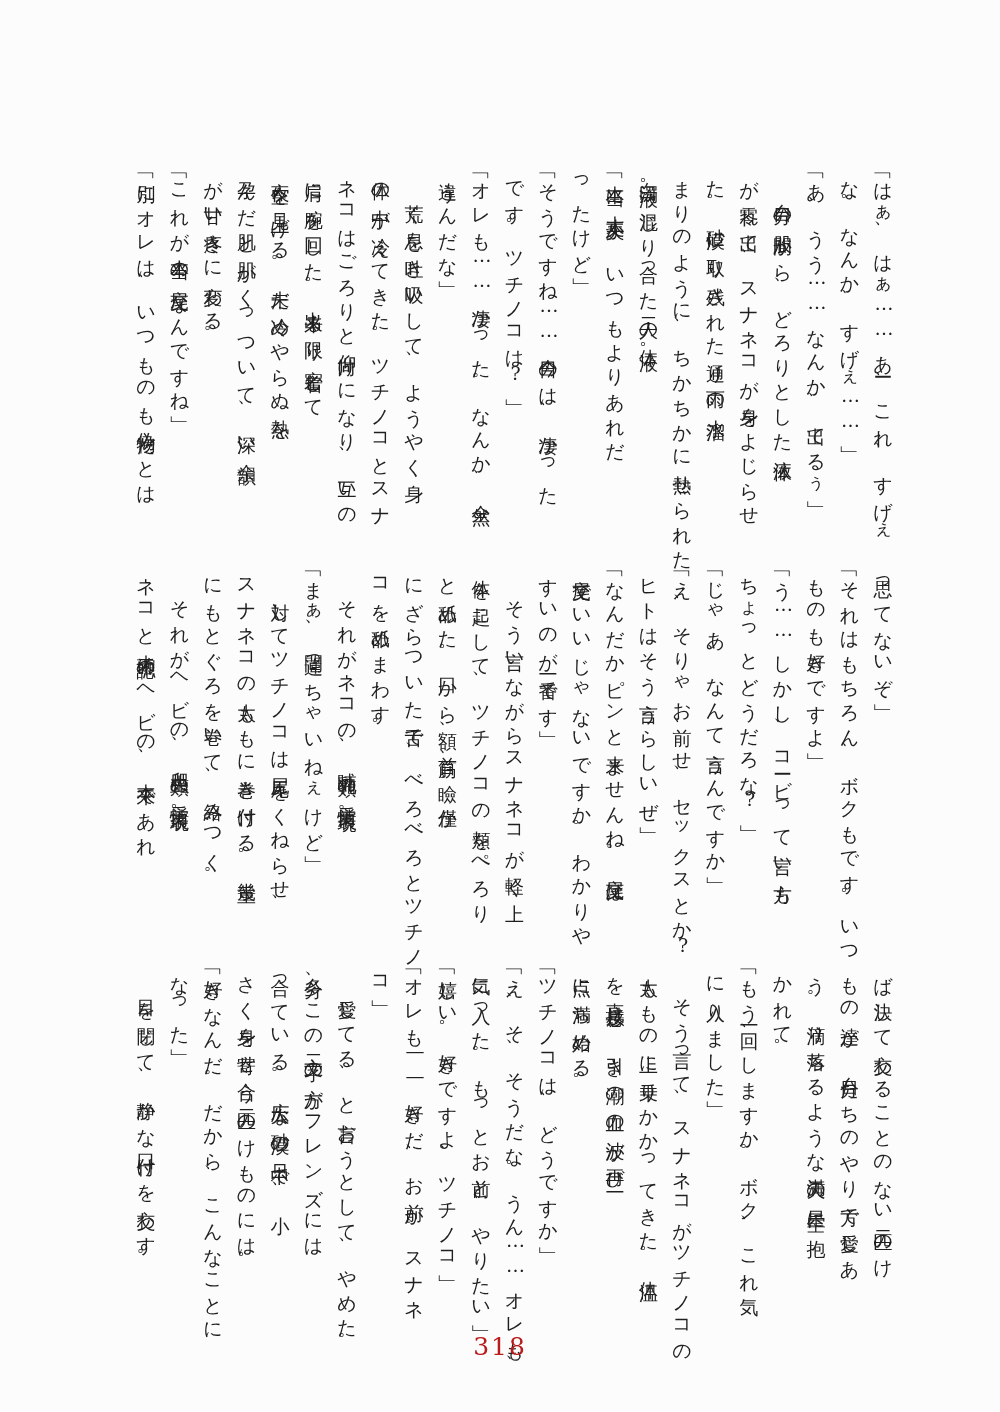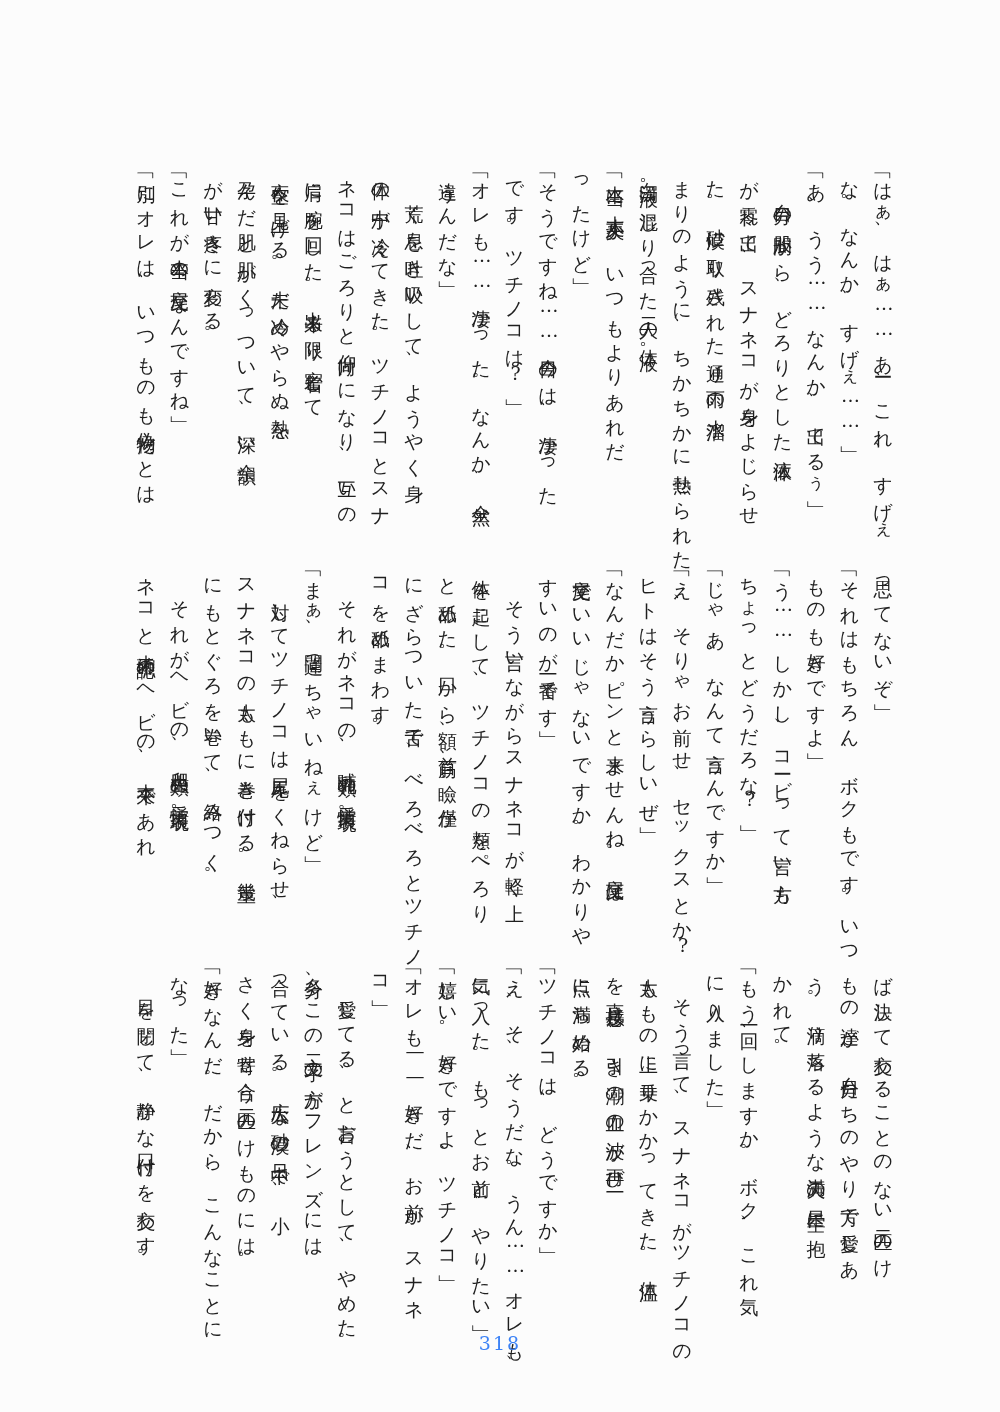--- a/index.html
+++ b/index.html
@@ -39,23 +39,23 @@
   }
   .col.indent {
     text-indent: 22px;
   }
   .page-number {
     position: absolute;
     left: 0;
     right: 0;
     top: 1332px;
     text-align: center;
-    font-size: 19px;
+    font-size: 25px;
     letter-spacing: 2px;
-    color: #3b82f6;
+    color: #b91c1c;
   }
 </style>
 </head>
 <body>
 
 <main class="page">
   <section class="band band-1">
       <div class="col">「はぁ、はぁ……あー、これ、すげぇ</div>
       <div class="col">な。なんか、すげぇ……」</div>
       <div class="col">「あ、うう……なんか、出てるぅ」</div>

